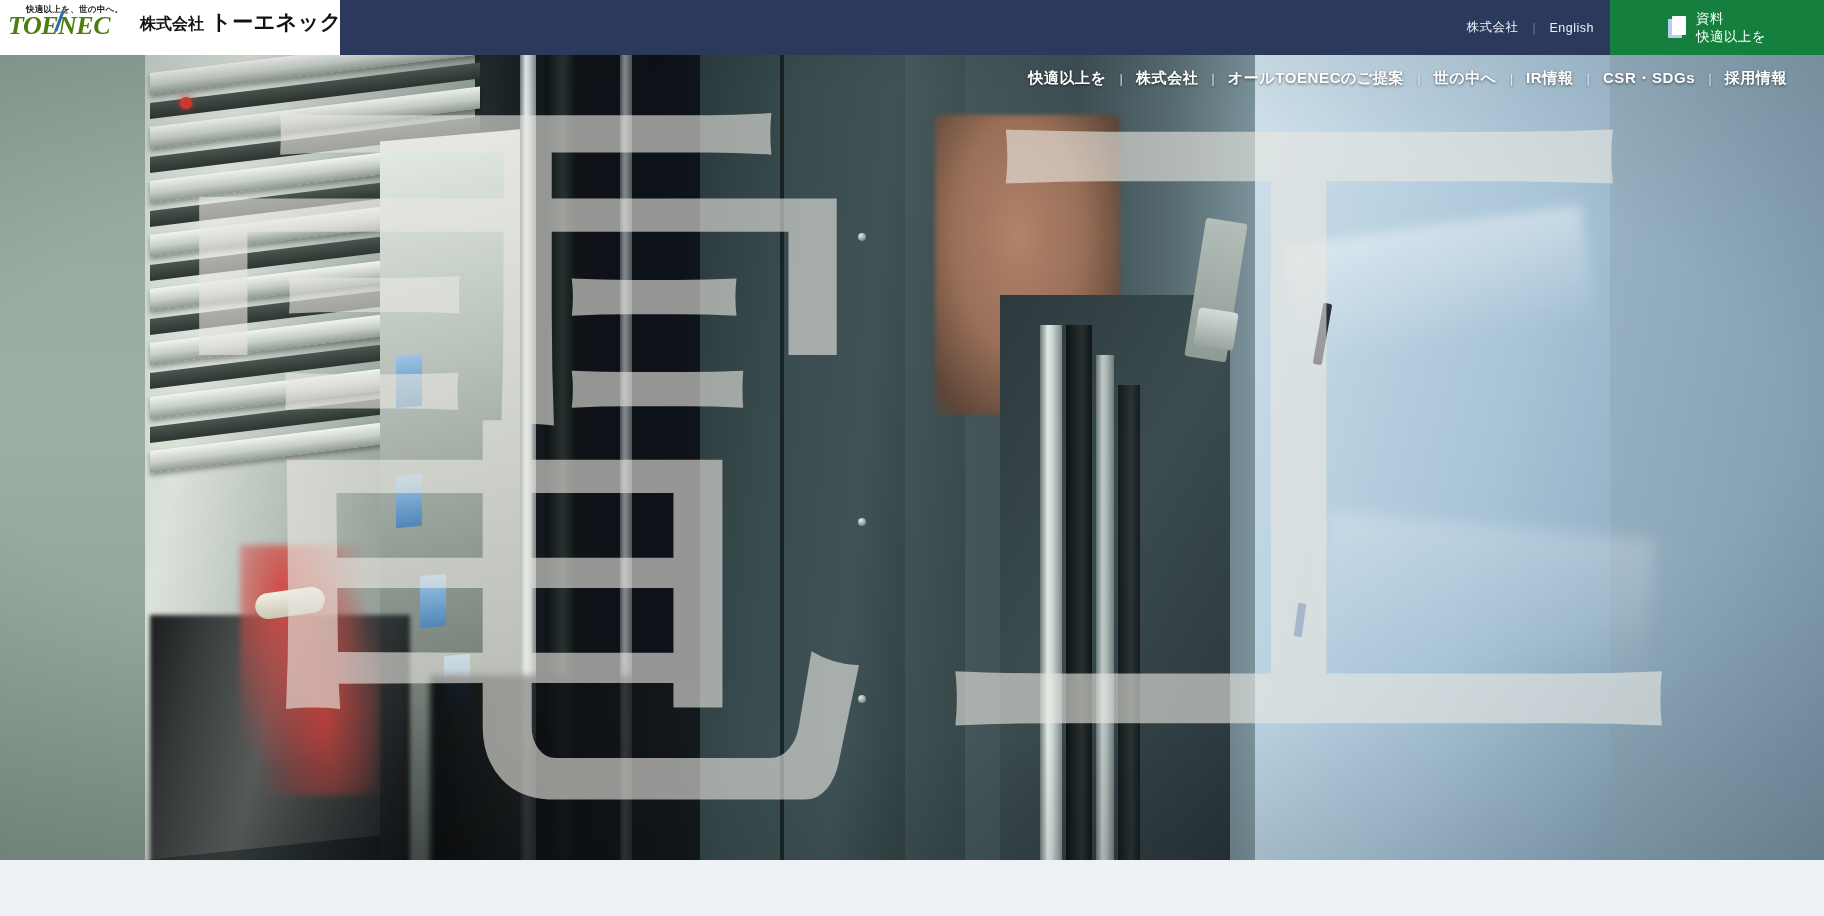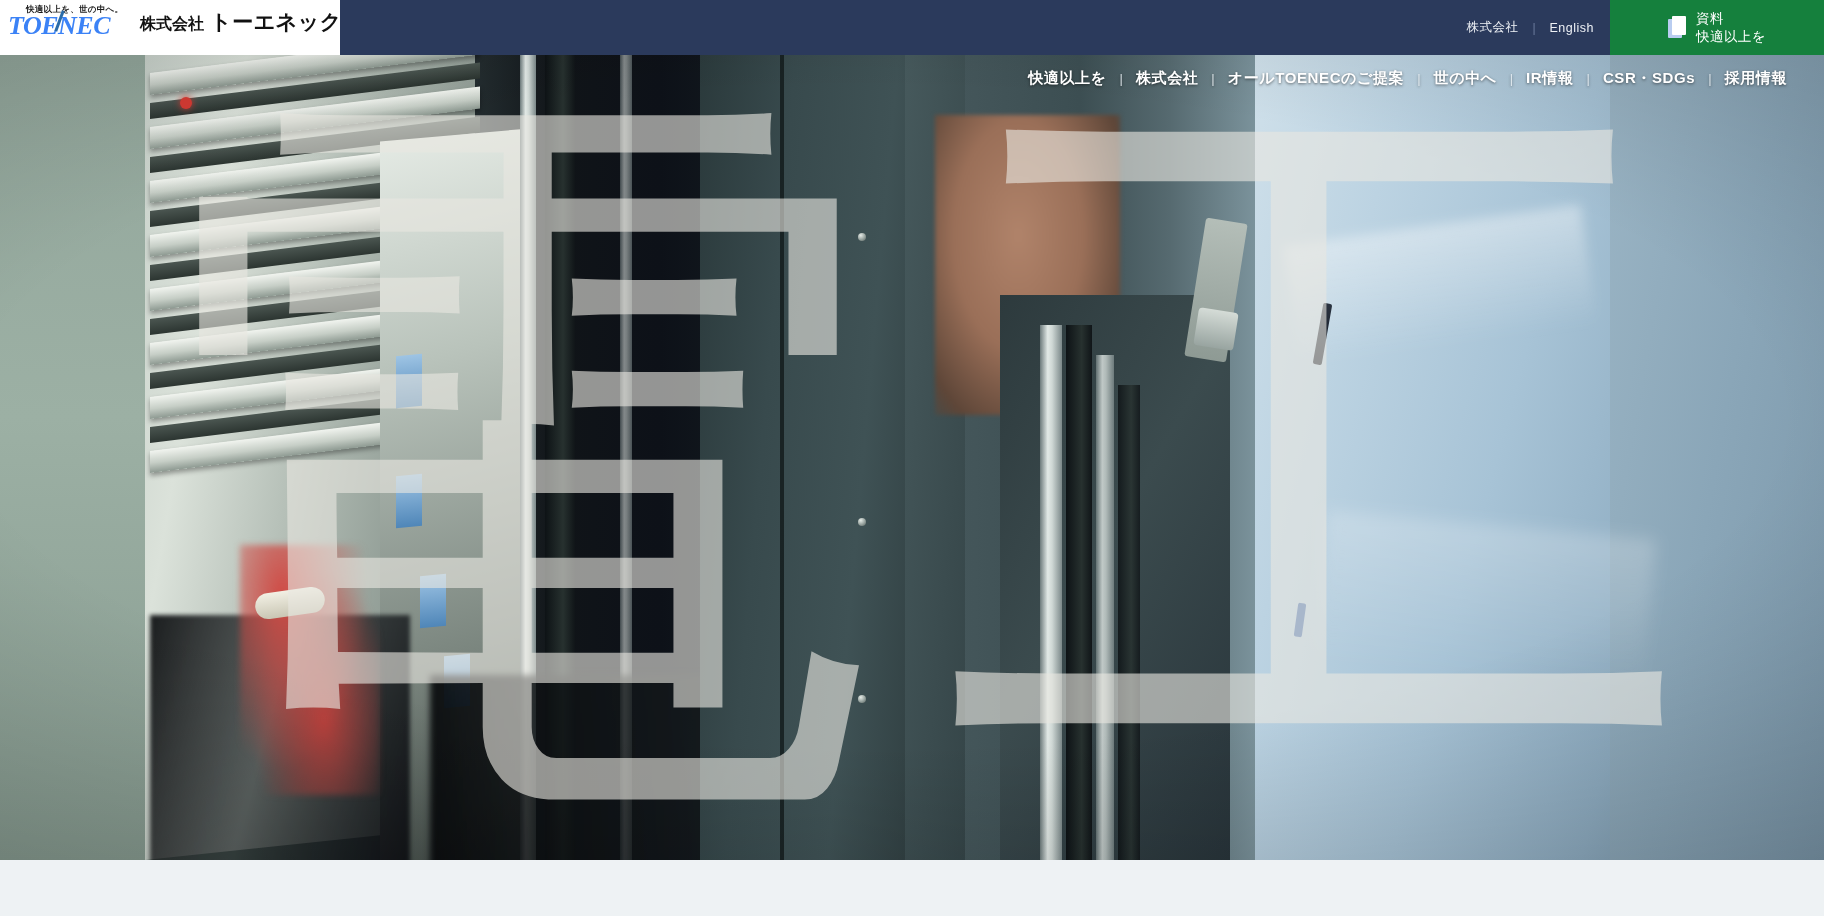--- a/index.html
+++ b/index.html
@@ -20,21 +20,21 @@
   }
   #brand-tagline {
     position:absolute; left:26px; top:4px;
     font-size:8.5px; color:#1a1a1a; letter-spacing:0.3px;
     white-space:nowrap; font-weight:700;
     font-family:"Liberation Serif","DejaVu Serif",serif;
   }
   #brand-mark {
     position:absolute; left:8px; top:13px;
     font-size:26px; font-weight:700; font-style:italic;
-    color:#3b82f6; letter-spacing:-0.5px;
+    color:#4d7c0f; letter-spacing:-0.5px;
     font-family:"Liberation Serif","DejaVu Serif",serif;
     line-height:1;
   }
   #brand-mark .slash {
     position:absolute; left:50px; top:-3px; width:3px; height:22px;
     background:#2a6ba8; transform:rotate(20deg);
   }
   #brand-name {
     position:absolute; left:100px; top:8px;
     font-size:21px; color:#111; font-weight:700;

